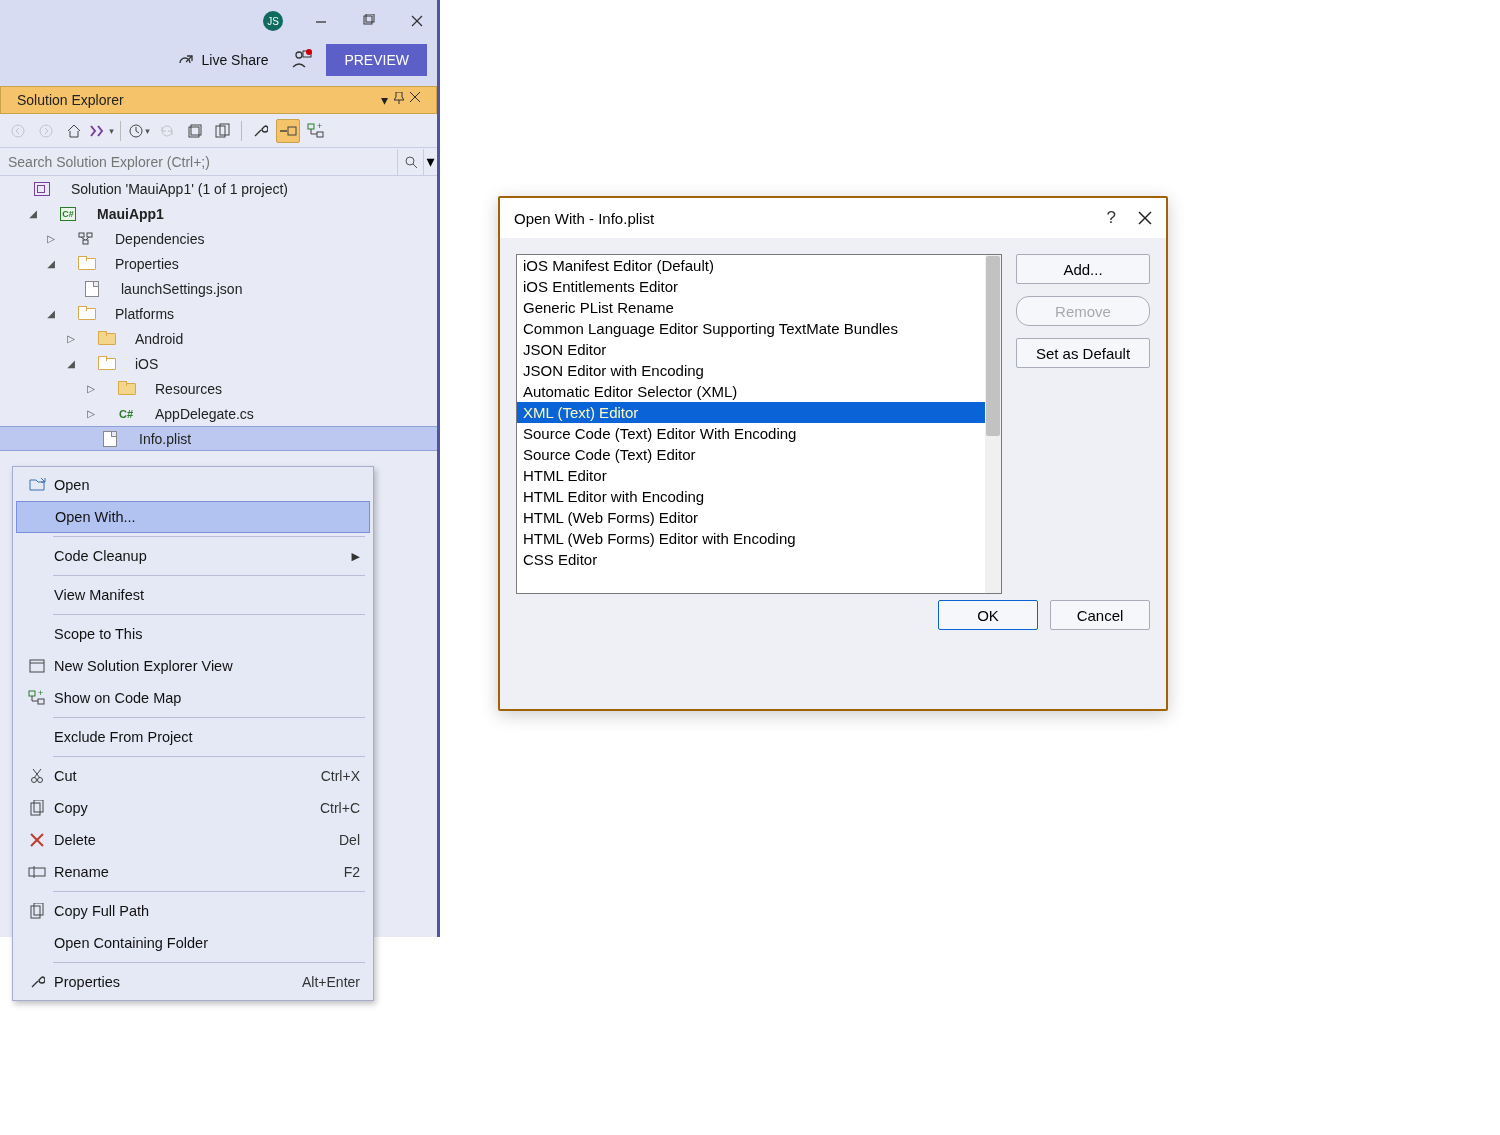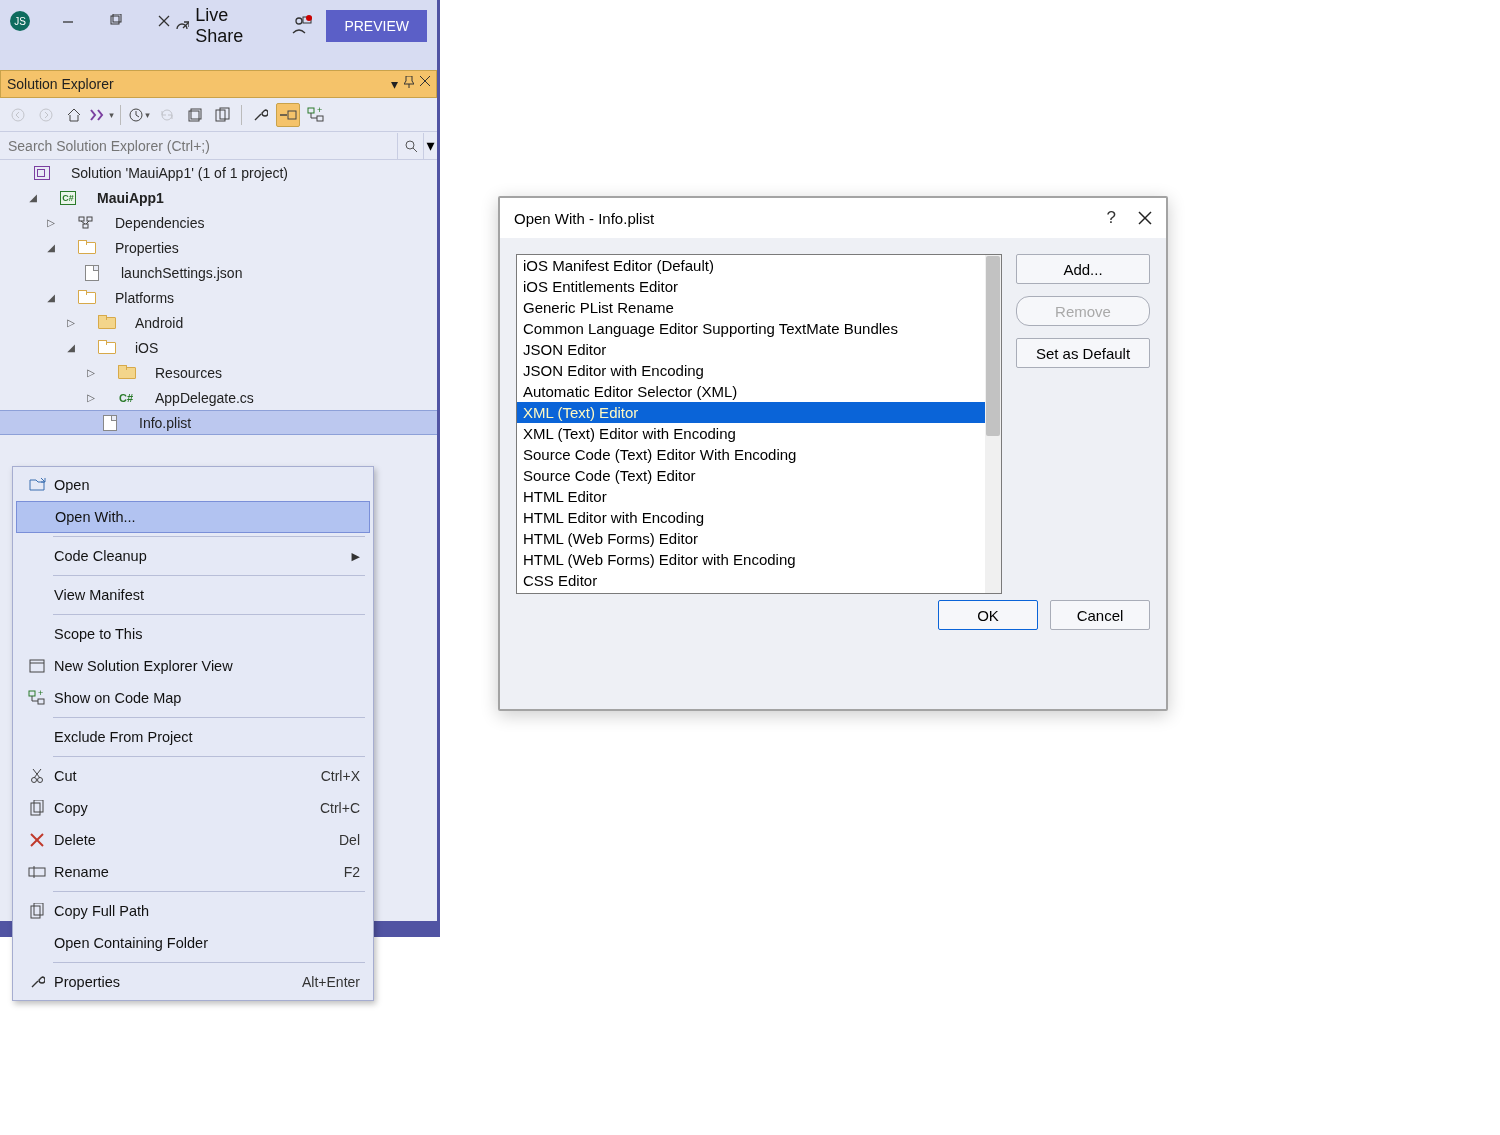--- a/index.html
+++ b/index.html
@@ -5,37 +5,37 @@
   * { box-sizing: border-box; font-family: "Segoe UI", Arial, sans-serif; }
   body { margin: 0; width: 1500px; height: 1135px; background: #fff; }
 
   
   .vs-window {
     position: absolute; left: 0; top: 0; width: 440px; height: 937px;
     background: #5154a3; 
     border-right: 3px solid #5154a3;
   }
   .vs-titlebar {
-    height: 70px; background: #d7dcf2;
-    display: flex; flex-direction: row; justify-content: space-between;
+    height: 86px; background: #d7dcf2;
+    display: flex; flex-direction: column; justify-content: space-between;
     padding: 6px 10px 6px 10px;
   }
   .vs-title-row1 { display:flex; justify-content:flex-end; align-items:center; gap:28px; height:30px;}
   .vs-title-row2 { display:flex; justify-content:flex-end; align-items:center; gap:14px; height:40px;}
   .avatar { width:20px; height:20px; border-radius:50%; background:#0e6b5e; color:#fff; font-size:10px; display:flex; align-items:center; justify-content:center;}
   .win-btn { width:20px; height:20px; display:flex; align-items:center; justify-content:center; color:#333;}
-  .live-share { display:flex; align-items:center; gap:6px; font-size:18px; color:#111; margin-right:8px;}
+  .live-share { display:flex; align-items:center; gap:6px; font-size:14px; color:#111; margin-right:8px;}
   .feedback { width:22px; height:22px; position:relative; }
   .preview-btn { background:#5b5fc7; color:#fff; padding:8px 18px; font-weight:normal; font-size:14px;}
   .feedback-dot{position:absolute;top:0;right:0;width:6px;height:6px;border-radius:50%;background:#c00;}
 
   .se-header {
     height:28px; background:#f5c36a; border:1px solid #c9a24a;
     display:flex; align-items:center; justify-content:space-between;
-    padding:0 6px; font-size:14px; color:#222;
+    padding:0 16px; font-size:14px; color:#222;
   }
   .se-header-right{display:flex;gap:6px;}
   .se-toolbar {
     height:34px; background:#e8ebf6; border-bottom:1px solid #c8cde2;
     display:flex; align-items:center; padding:0 6px; gap:4px;
   }
   .tb-btn{width:24px;height:24px;display:flex;align-items:center;justify-content:center;color:#555;border-radius:2px;}
   .tb-btn.disabled{opacity:.4}
   .tb-sep{width:1px;height:20px;background:#bbb;margin:0 2px;}
   .tb-btn.active{background:#f5c36a;border:1px solid #c9a24a;}
@@ -88,21 +88,21 @@
   .cm-row.sel{background:#b2c3f1;border:1px solid #7a8fd8;}
   .cm-icon{width:34px;display:flex;justify-content:center;color:#444;}
   .cm-label{flex:1;}
   .cm-shortcut{color:#333;font-size:14px;}
   .cm-arrow{width:14px;text-align:right;color:#333;font-size:11px;}
   .cm-sep{height:1px;background:#b8bed8;margin:3px 8px 3px 40px;}
 
   
   .dialog {
     position:absolute; left:498px; top:196px; width:670px; height:515px;
-    background:#eef0f5; border:2px solid #a3a3a3; border-radius:2px;
+    background:#eef0f5; border:2px solid #a16207; border-radius:2px;
     box-shadow:0 4px 18px rgba(0,0,0,.2);
   }
   .dlg-title{
     height:40px;display:flex;align-items:center;justify-content:space-between;
     padding:0 14px;font-size:15px;background:#fff;
   }
   .dlg-title-right{display:flex;gap:22px;align-items:center;}
   .dlg-body{padding:16px 16px 6px 16px;}
   .dlg-prompt{font-size:15px;margin-bottom:12px;}
   .dlg-main{display:flex;gap:14px;}
@@ -513,21 +513,20 @@
       <div class="listbox">
         <div class="lb-inner" id="lb-inner">
             <div class="lb-row">iOS Manifest Editor (Default)</div>
             <div class="lb-row">iOS Entitlements Editor</div>
             <div class="lb-row">Generic PList Rename</div>
             <div class="lb-row">Common Language Editor Supporting TextMate Bundles</div>
             <div class="lb-row">JSON Editor</div>
             <div class="lb-row">JSON Editor with Encoding</div>
             <div class="lb-row">Automatic Editor Selector (XML)</div>
             <div class="lb-row sel">XML (Text) Editor</div>
-            <div class="lb-row">XML (Text) Editor with Encoding</div>
             <div class="lb-row">Source Code (Text) Editor With Encoding</div>
             <div class="lb-row">Source Code (Text) Editor</div>
             <div class="lb-row">HTML Editor</div>
             <div class="lb-row">HTML Editor with Encoding</div>
             <div class="lb-row">HTML (Web Forms) Editor</div>
             <div class="lb-row">HTML (Web Forms) Editor with Encoding</div>
             <div class="lb-row">CSS Editor</div>
           </div>
         <div class="lb-scroll">
             <div class="lb-thumb"></div>

